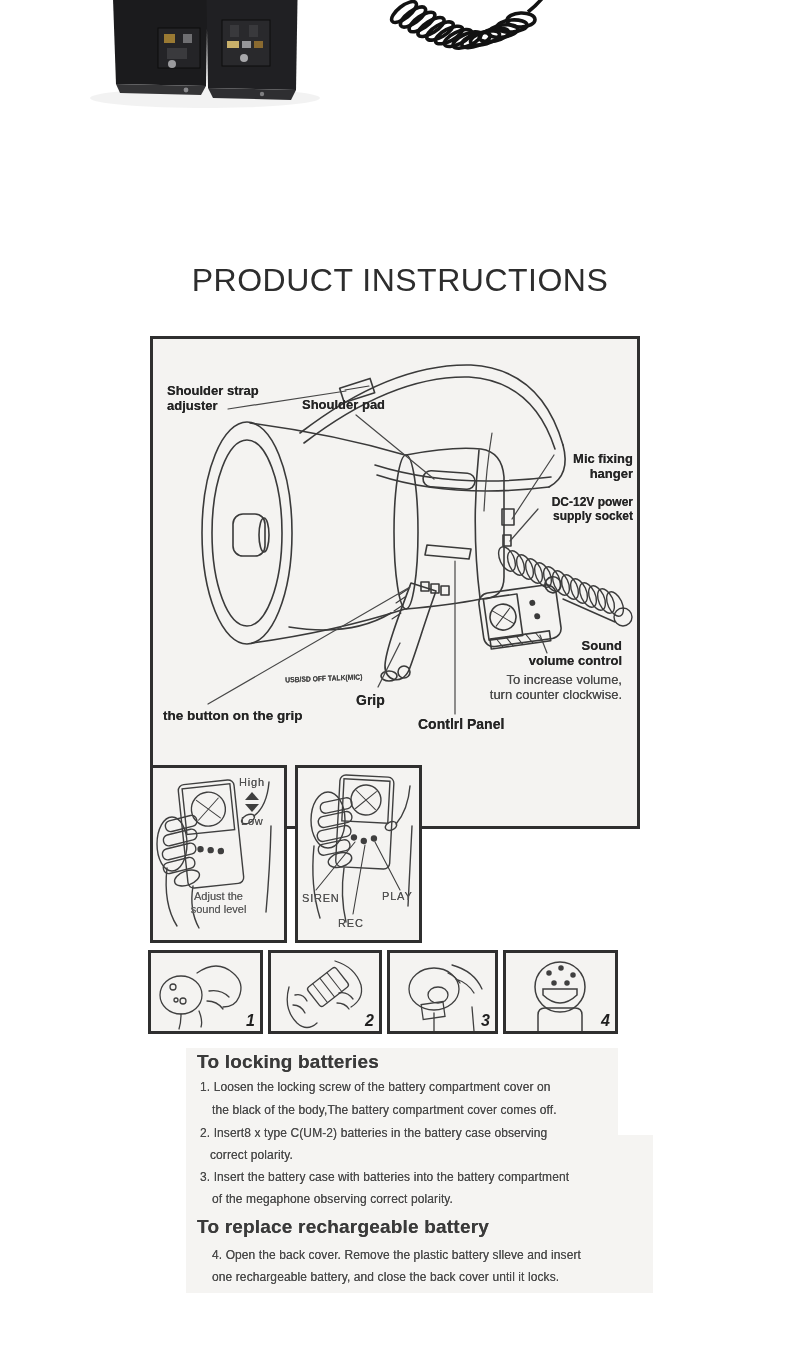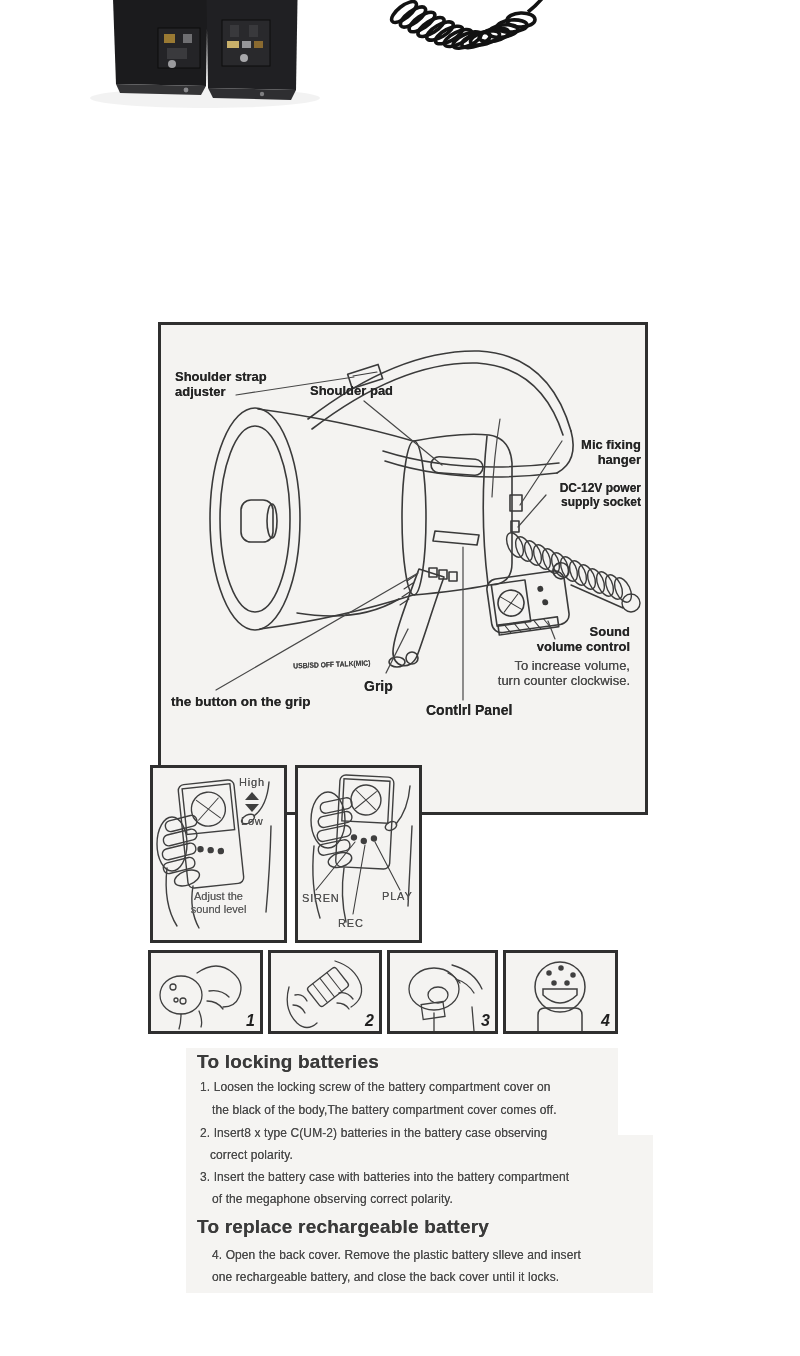--- a/index.html
+++ b/index.html
@@ -78,22 +78,23 @@
         <ellipse cx="485" cy="38" rx="6" ry="15" transform="rotate(74 485 38)"></ellipse>
         <ellipse cx="494" cy="35" rx="6" ry="15" transform="rotate(78 494 35)"></ellipse>
         <ellipse cx="503" cy="31" rx="6" ry="15" transform="rotate(82 503 31)"></ellipse>
         <ellipse cx="512" cy="26" rx="6" ry="15" transform="rotate(86 512 26)"></ellipse>
         <ellipse cx="521" cy="20" rx="7" ry="14" transform="rotate(88 521 20)"></ellipse>
         <path d="M528,12 Q538,4 544,-4"></path>
       </g>
     </svg>
   </div>
 
-
-  <div class="scanpanel" style="left:150px;top:322px;width:490px;height:493px;margin-left:8px;">
+  <div id="heading">PRODUCT INSTRUCTIONS</div>
+
+  <div class="scanpanel" style="left:150px;top:336px;width:490px;height:493px;">
     <svg class="abs" style="left:0;top:0;" width="484" height="415" viewBox="0 0 484 415" fill="none" stroke="#3a3a3a" stroke-width="1.6" stroke-linecap="round" stroke-linejoin="round">
 
       <g>
         <ellipse cx="94" cy="194" rx="45" ry="111"></ellipse>
         <ellipse cx="94" cy="194" rx="35" ry="93"></ellipse>
         <rect x="80" y="175" width="32" height="42" rx="10"></rect>
         <ellipse cx="111" cy="196" rx="5" ry="17"></ellipse>
       </g>
       <path d="M97,84 Q180,95 252,116"></path>
       <path d="M99,304 Q180,293 252,270"></path>

